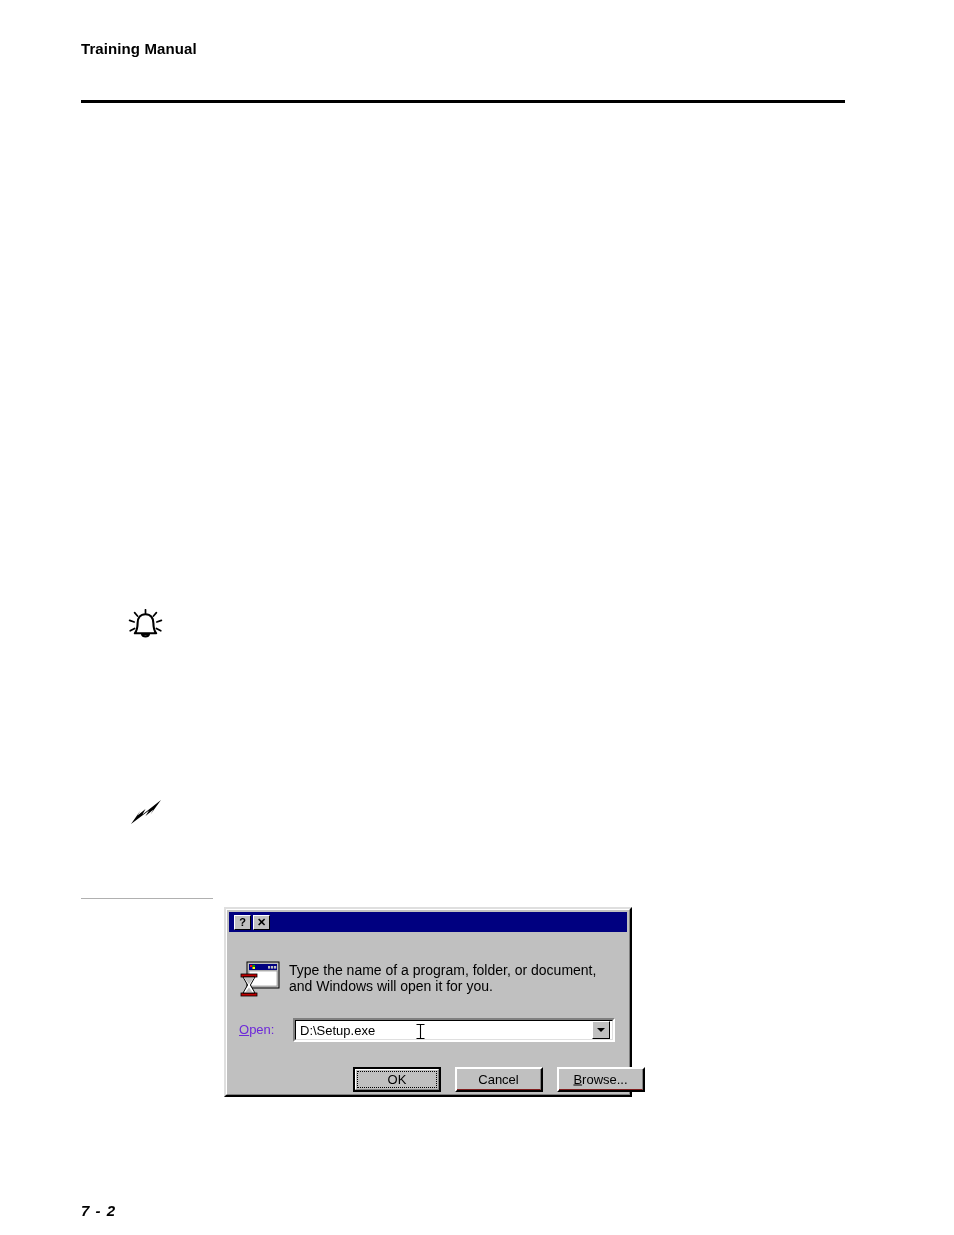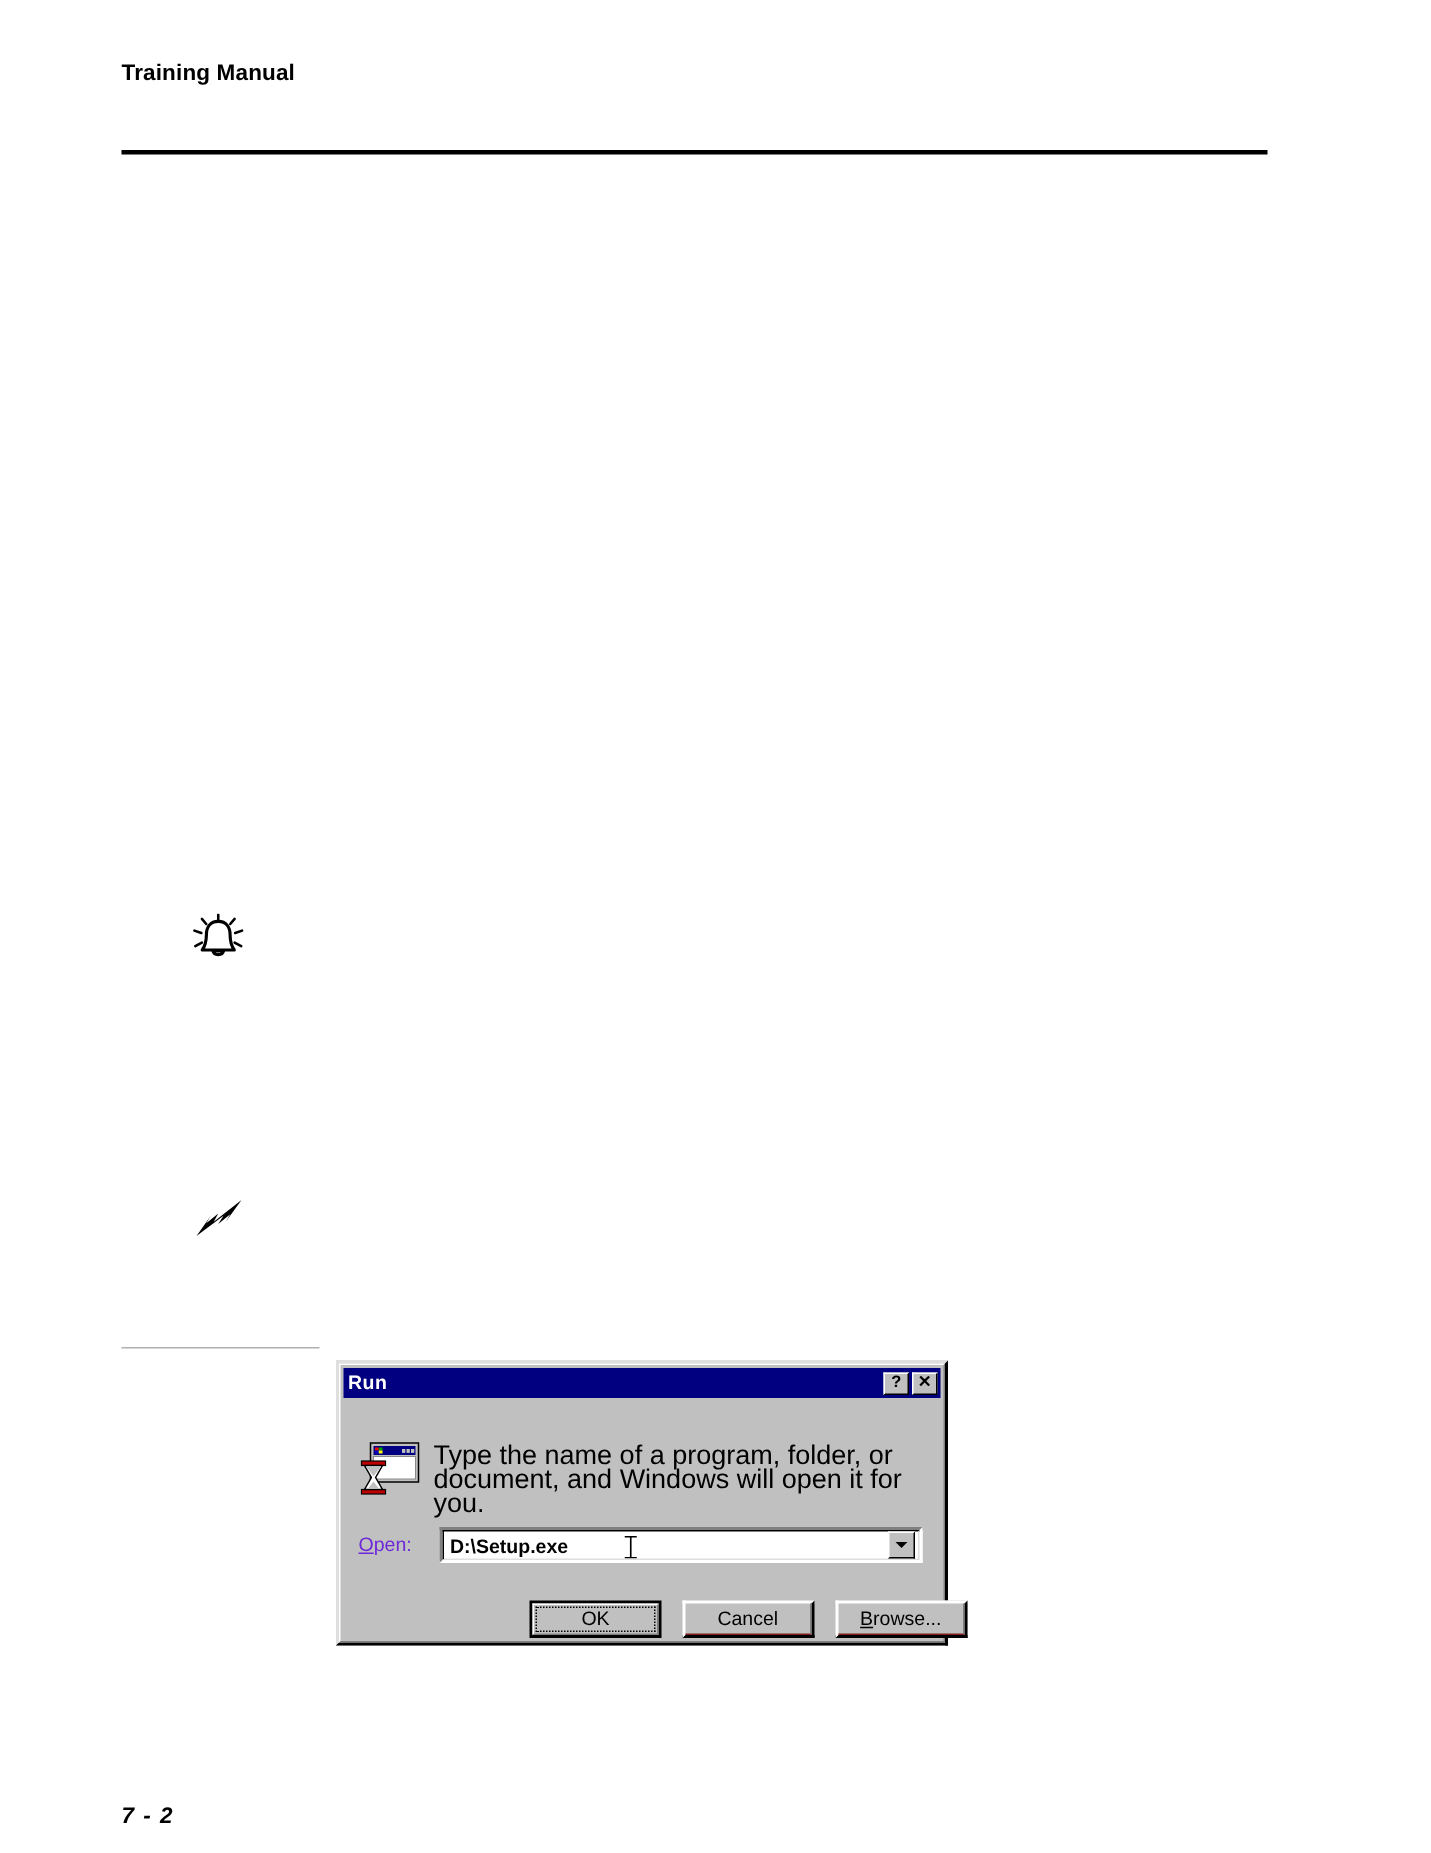--- a/index.html
+++ b/index.html
@@ -138,21 +138,21 @@
     top: 26px;
     width: 42px;
     height: 42px;
     line-height: 0;
   }
   .dlg-message {
     position: absolute;
     left: 60px;
     top: 30px;
     width: 320px;
-    font-size: 18px;
+    font-size: 14px;
     line-height: 16px;
     color: #000000;
   }
 
   .open-label {
     position: absolute;
     left: 10px;
     top: 90px;
     font-size: 13px;
     color: #6d28d9;
@@ -185,21 +185,20 @@
     display: flex;
     align-items: center;
   }
   .combo-value {
     flex: 1 1 auto;
     padding-left: 4px;
     font-size: 13px;
     color: #000;
     white-space: nowrap;
     overflow: hidden;
-    font-weight: bold;
   }
   .caret-ibeam {
     position: absolute;
     left: 120px;
     top: 3px;
     width: 9px;
     height: 15px;
   }
   .combo-arrow {
     width: 18px;
@@ -311,21 +310,20 @@
 </div>
 
 <div class="margin-rule"></div>
 
 <div class="page-number">7 - 2</div>
 
 <div class="dialog">
   <div class="dialog-inner">
 
     <div class="titlebar">
-      <div class="titlebar-text">Run</div>
       <div class="tb-btn">
         <span>?</span>
       </div>
       <div class="tb-btn">
         <span>✕</span>
       </div>
     </div>
 
     <div class="dlg-body">
 

